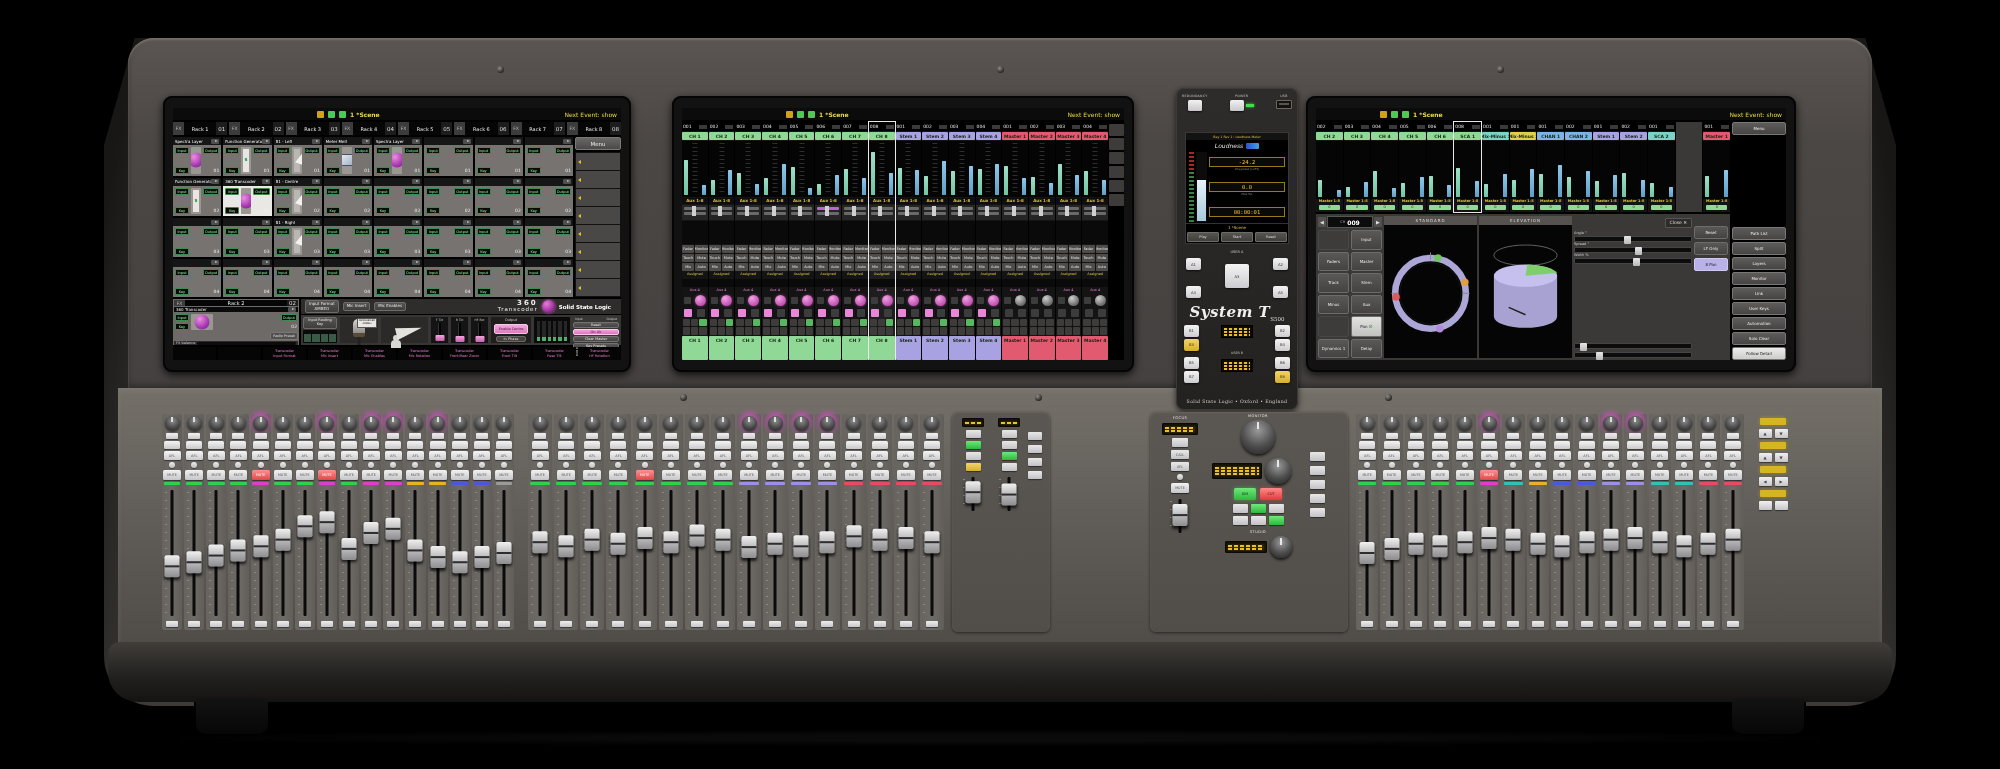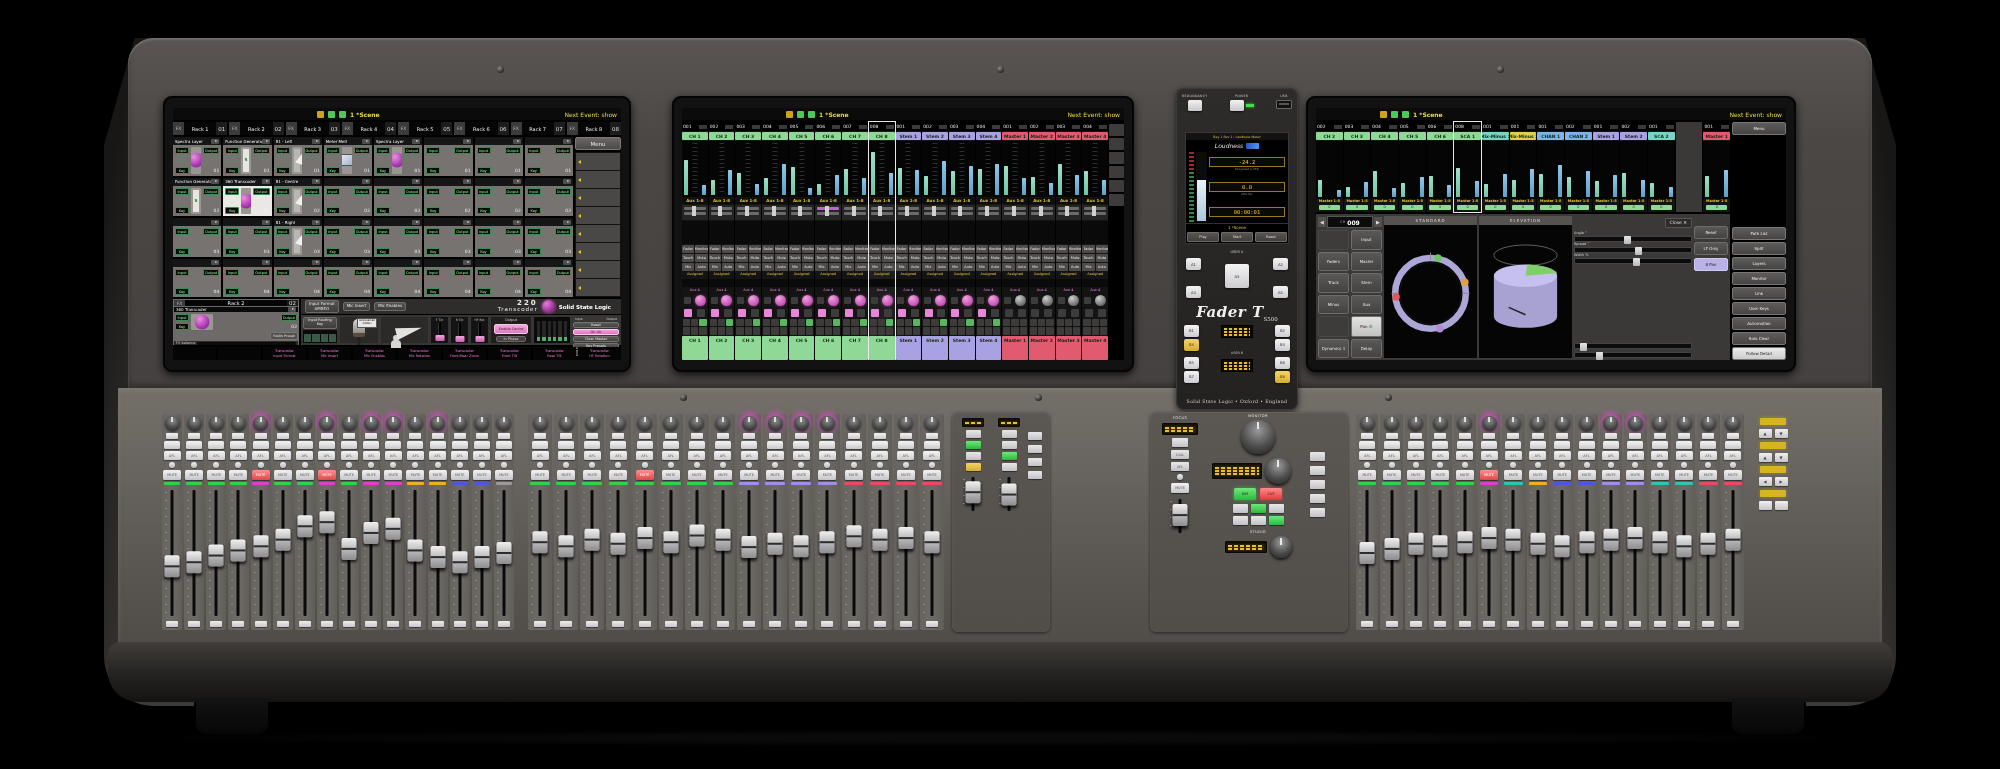--- a/index.html
+++ b/index.html
@@ -932,21 +932,21 @@
               <span>FX balance</span>
               <span class="trk"></span>
             </div>
         </div>
         <div class="plugmain">
           <div class="plugbar">
             <span class="pbtn"><span>Input Format</span><br><span>AMBEO</span></span>
             <span class="pbtn">Mic Insert</span>
             <span class="pbtn">Mic Enables</span>
             <span class="plogo">
-                <b>220</b>
+                <b>360</b>
                 <i>Transcoder</i>
               </span>
             <span class="pknob"></span>
             <span class="pbrand">Solid State Logic</span>
           </div>
           <div class="plugbody">
             <div class="pb-route">
               <span class="pbtn">Input Routing Key</span>
               <div class="minimeters">
                   <i></i>
@@ -1919,21 +1919,21 @@
         </div>
     </div>
     <div class="usera">
       <label>USER A</label>
       <div class="ub" style="left:4px;top:8px">A1</div>
       <div class="ub" style="right:4px;top:8px">A2</div>
       <div class="ub big" style="left:43px;top:14px">A3</div>
       <div class="ub" style="left:4px;top:36px">A4</div>
       <div class="ub" style="right:4px;top:36px">A5</div>
     </div>
-    <div class="brandline"><b>Fader T</b><sub>S500</sub></div>
+    <div class="brandline"><b>System T</b><sub>S500</sub></div>
     <div class="userb">
       <div class="ub" style="left:2px;top:0">B1</div>
       <div class="seg" style="top:0">
           <i></i>
           <i></i>
           <i></i>
         </div>
       <div class="ub" style="right:2px;top:0">B2</div>
       <div class="ub yel" style="left:2px;top:14px">B3</div>
       <div class="ub" style="right:2px;top:14px">B4</div>

